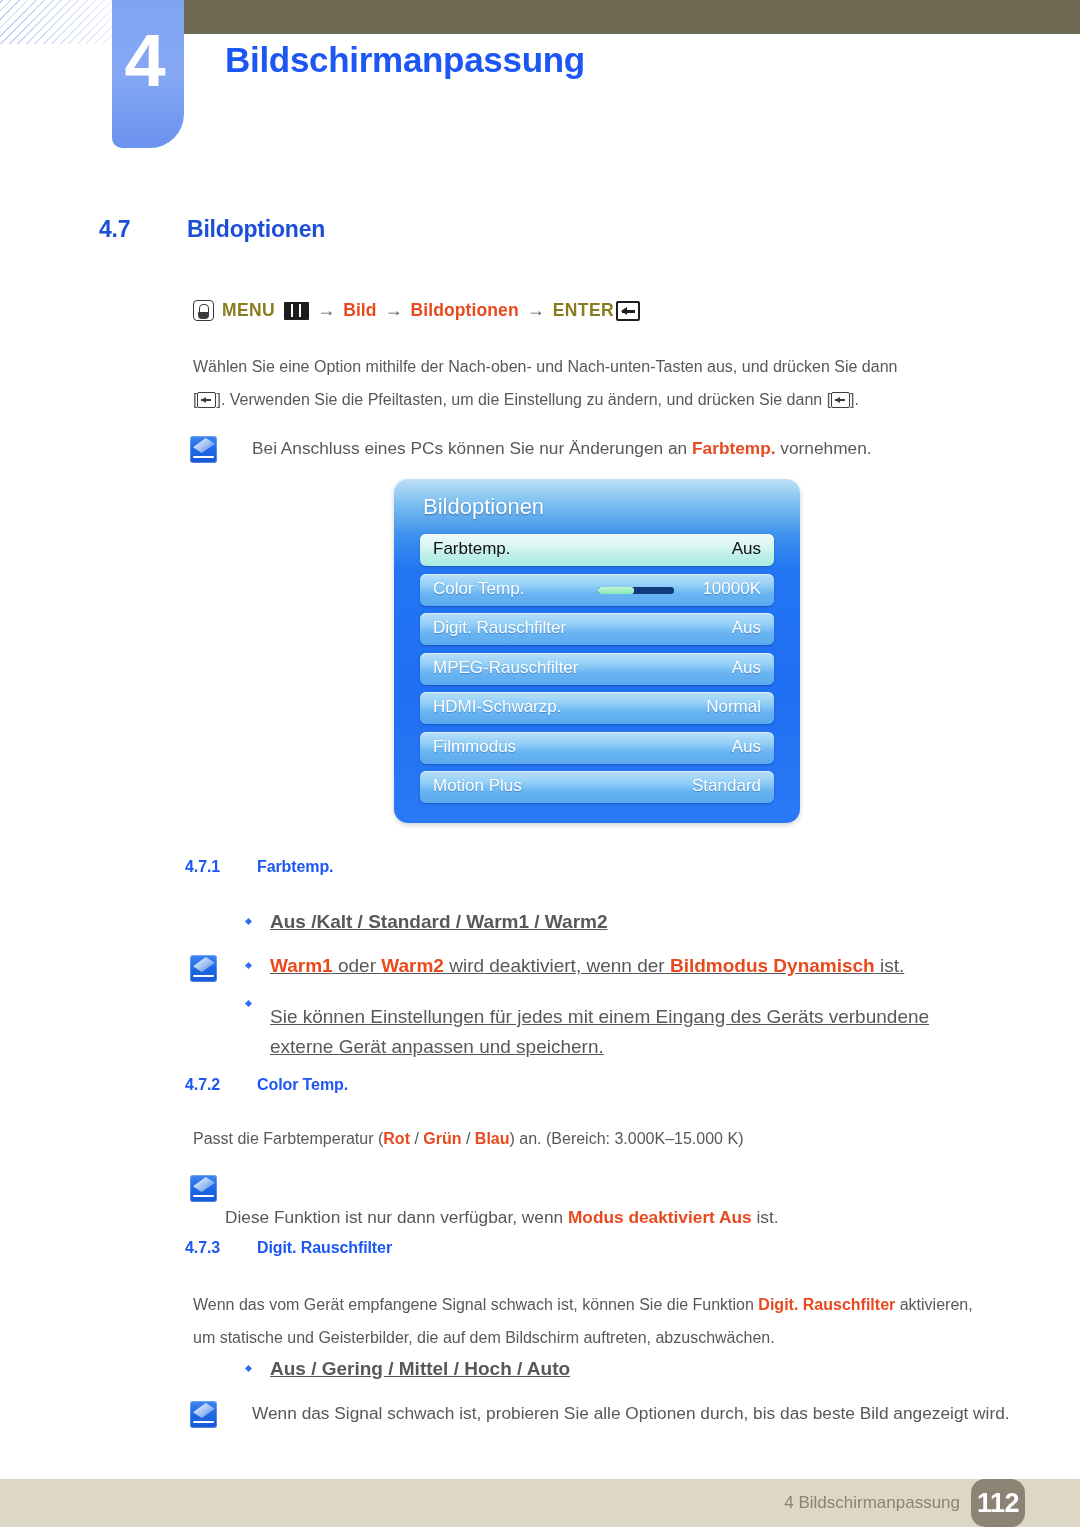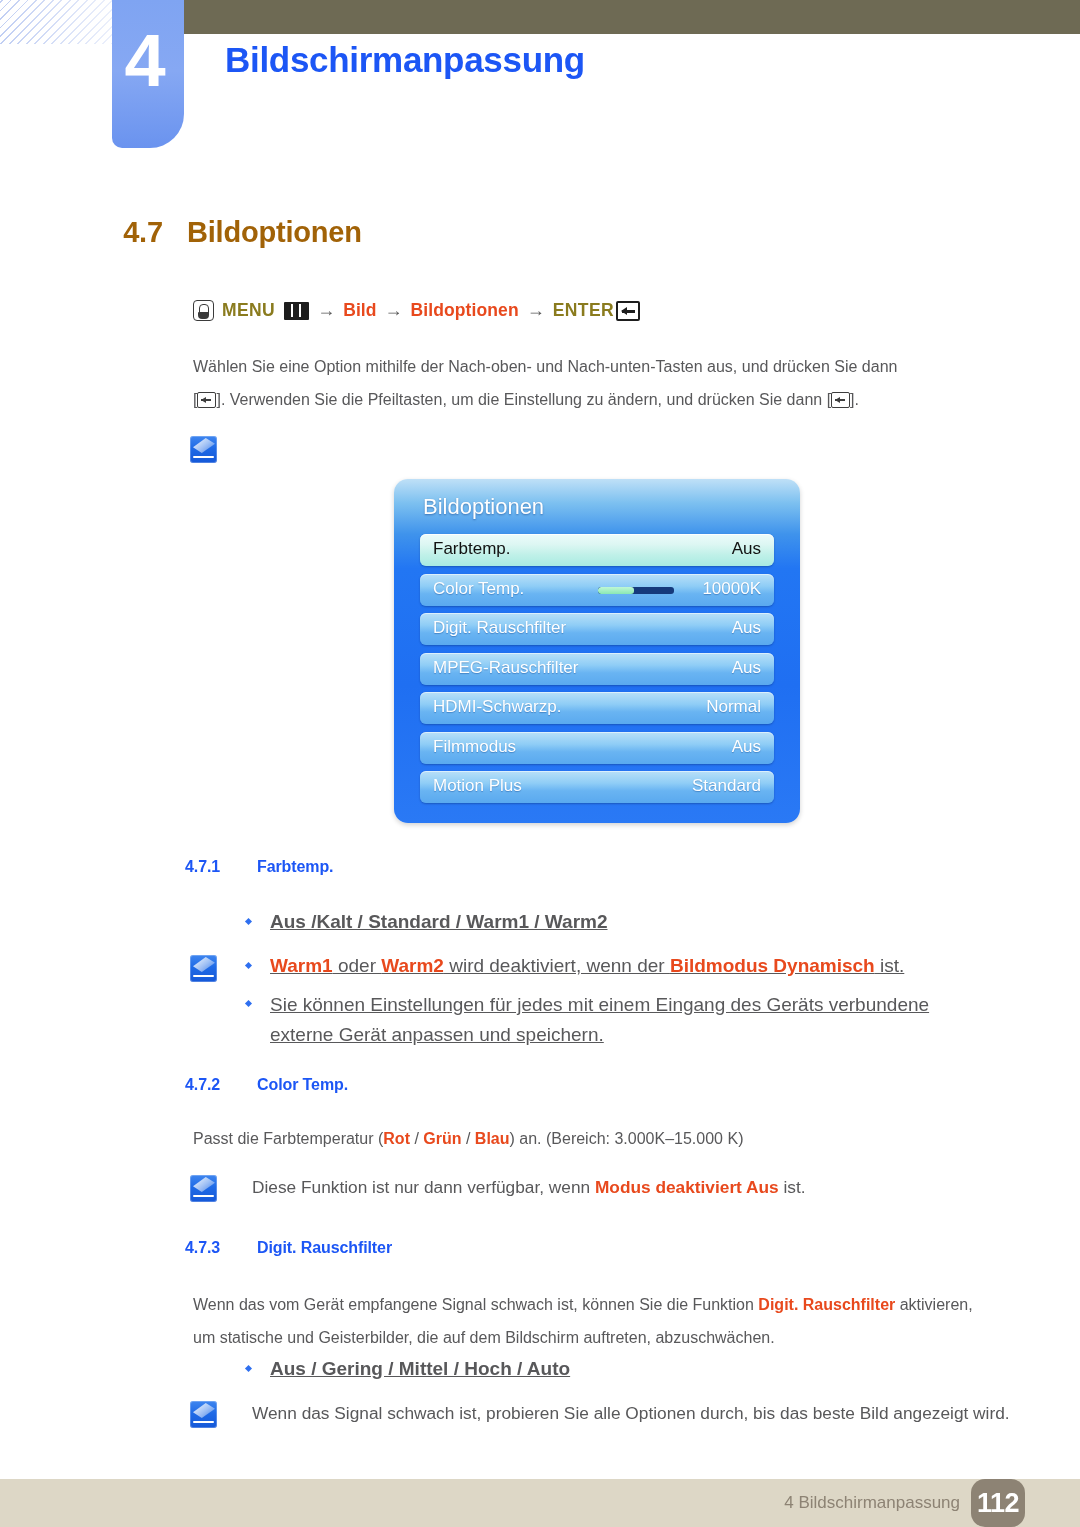--- a/index.html
+++ b/index.html
@@ -45,23 +45,22 @@
   }
   .chap-title {
     position:absolute; left:225px; top:40px;
     font-size:35px; font-weight:700; color:#1c56f5;
     letter-spacing:-.3px;
   }
 
   
   .sec-head {
     position:absolute; left:99px; top:216px;
-    font-size:29px; font-weight:700; color:#a16207;
+    font-size:23px; font-weight:700; color:#1d4ed8;
     letter-spacing:-.2px;
-    text-align:center;
   }
   .sec-head .num { display:inline-block; width:88px; }
 
   
   .menupath {
     position:absolute; left:193px; top:300px;
     display:flex; align-items:center; gap:0px;
     font-size:17.5px; font-weight:700;
     white-space:nowrap;
   }
@@ -261,20 +260,21 @@
   <span class="icn-enter"></span>
 </div>
 
 <div class="para" style="top:350px;">
   <span>Wählen Sie eine Option mithilfe der Nach-oben- und Nach-unten-Tasten aus, und drücken Sie dann</span><br>
   <span>[</span><span class="icn-enter-sm"></span><span>]. Verwenden Sie die Pfeiltasten, um die Einstellung zu ändern, und drücken Sie dann [</span><span class="icn-enter-sm"></span><span>].</span>
 </div>
 
 <div class="noteline" style="left:190px; top:433px; width:800px;">
   <div class="note-icon"></div>
+  <div class="ntext"><span>Bei Anschluss eines PCs können Sie nur Änderungen an </span><span class="red">Farbtemp.</span><span> vornehmen.</span></div>
 </div>
 
 <div class="osd">
   <div class="osd-title">Bildoptionen</div>
   <div class="osd-rows" id="osd-rows">
       <div class="osd-row sel">
         <div class="osd-label">Farbtemp.</div>
         <div class="osd-value">Aus</div>
       </div>
       <div class="osd-row">
@@ -318,34 +318,34 @@
 
 <div class="noteline" style="left:190px; top:952px; width:800px;">
   <div class="note-icon"></div>
   <div class="ntext" style="margin-left:0;">
     <div class="bullet-line" style="position:relative; left:29px; top:0; width:740px;">
       <div class="bdot"></div>
       <div class="btext"><span class="red">Warm1</span><span> oder </span><span class="red">Warm2</span><span> wird deaktiviert, wenn der </span><span class="red">Bildmodus Dynamisch</span><span> ist.</span></div>
     </div>
     <div class="bullet-line" style="position:relative; left:29px; top:10px; width:725px;">
       <div class="bdot"></div>
-      <div class="btext" style="line-height:30px;">Sie können Einstellungen für jedes mit einem Eingang des Geräts verbundene externe Gerät anpassen und speichern.</div>
+      <div class="btext" style="line-height:30px;margin-top:12px;">Sie können Einstellungen für jedes mit einem Eingang des Geräts verbundene externe Gerät anpassen und speichern.</div>
     </div>
   </div>
 </div>
 
 <div class="sub-head" style="top:1076px;">
   <span class="n">4.7.2</span><span>Color Temp.</span>
 </div>
 
 <div class="para" style="top:1122px;">
   <span>Passt die Farbtemperatur (</span><span class="red">Rot</span><span> / </span><span class="red">Grün</span><span> / </span><span class="red">Blau</span><span>) an. (Bereich: 3.000K–15.000 K)</span>
 </div>
 
-<div class="noteline" style="left:190px; top:1172px; width:800px;">
+<div class="noteline" style="left:190px; top:1172px; width:800px;flex-direction:column;">
   <div class="note-icon"></div>
   <div class="ntext"><span>Diese Funktion ist nur dann verfügbar, wenn </span><span class="red">Modus deaktiviert Aus</span><span> ist.</span></div>
 </div>
 
 <div class="sub-head" style="top:1239px;">
   <span class="n">4.7.3</span><span>Digit. Rauschfilter</span>
 </div>
 
 <div class="para" style="top:1288px; width:800px;">
   <span>Wenn das vom Gerät empfangene Signal schwach ist, können Sie die Funktion </span><span class="red">Digit. Rauschfilter</span><span> aktivieren, um statische und Geisterbilder, die auf dem Bildschirm auftreten, abzuschwächen.</span>

